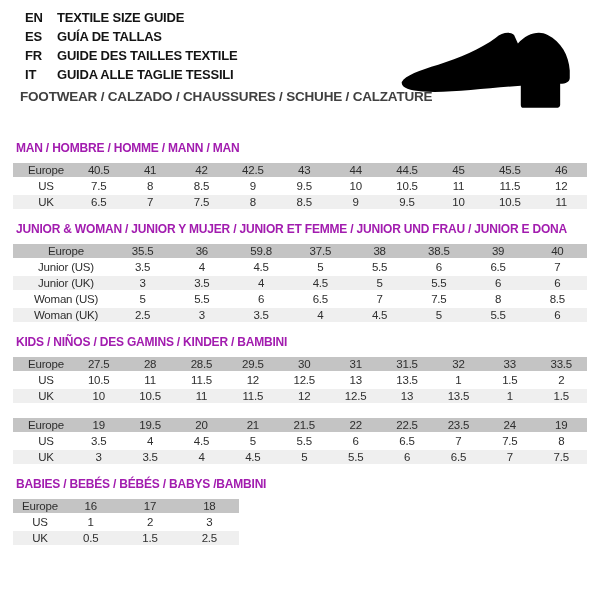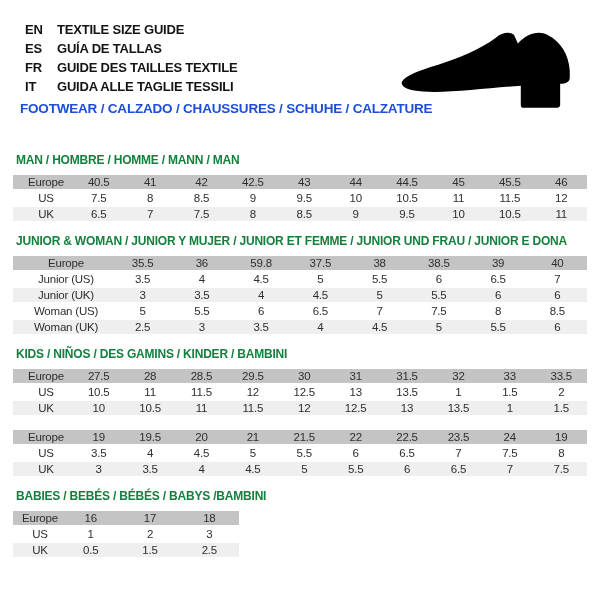--- a/index.html
+++ b/index.html
@@ -1,32 +1,32 @@
 <!DOCTYPE html>
 <html style="--header-row-bg: #c4c4c4; --alt-row-bg: #efefef;"><head>
 <meta charset="utf-8">
 <style>
   html,body{margin:0;padding:0;background:#fff;}
   .page{
     width:600px;height:600px;background:#ffffff;position:relative;
     font-family:"Liberation Sans", sans-serif;box-sizing:border-box;
-    padding:20px 13px 0 13px;overflow:hidden;color:#111;
+    padding:8px 13px 0 13px;overflow:hidden;color:#111;
   }
   
   .lang-block{margin:0;}
   .lang-row{display:flex;font-weight:bold;font-size:13px;line-height:19px;color:#141414;letter-spacing:-0.2px;}
   .lang-code{width:32px;margin-left:12px;flex:0 0 auto;}
   .lang-text{flex:1;}
-  .category-line{font-weight:bold;font-size:13.5px;margin:5px 0 0 7px;color:#1d4ed8;letter-spacing:-0.2px;}
+  .category-line{font-weight:bold;font-size:13.5px;margin:5px 0 0 7px;color:#404040;letter-spacing:-0.2px;}
   
   .shoe{position:absolute;top:22px;right:12px;width:192px;height:92px;}
   
   section{margin-top:11px;}
   section.first{margin-top:37px;}
-  h2.section-title{font-size:12px;font-weight:bold;margin:0 0 6px 3px;color:#15803d;letter-spacing:-0.2px;}
+  h2.section-title{font-size:12px;font-weight:bold;margin:0 0 6px 3px;color:#a21caf;letter-spacing:-0.2px;}
   table.size-table{
     width:574px;border-collapse:separate;border-spacing:0 2px;table-layout:fixed;
     font-size:11.5px;color:#2e2e2e;letter-spacing:-0.2px;
   }
   table.size-table.narrow{width:226px;}
   td{height:14px;text-align:center;padding:0;overflow:hidden;white-space:nowrap;}
   td.label{text-align:center;padding-left:6px;}
   tr.header-row td{background:var(--header-row-bg,#c4c4c4);}
   tr.alt-row td{background:var(--alt-row-bg,#efefef);}
 </style>

